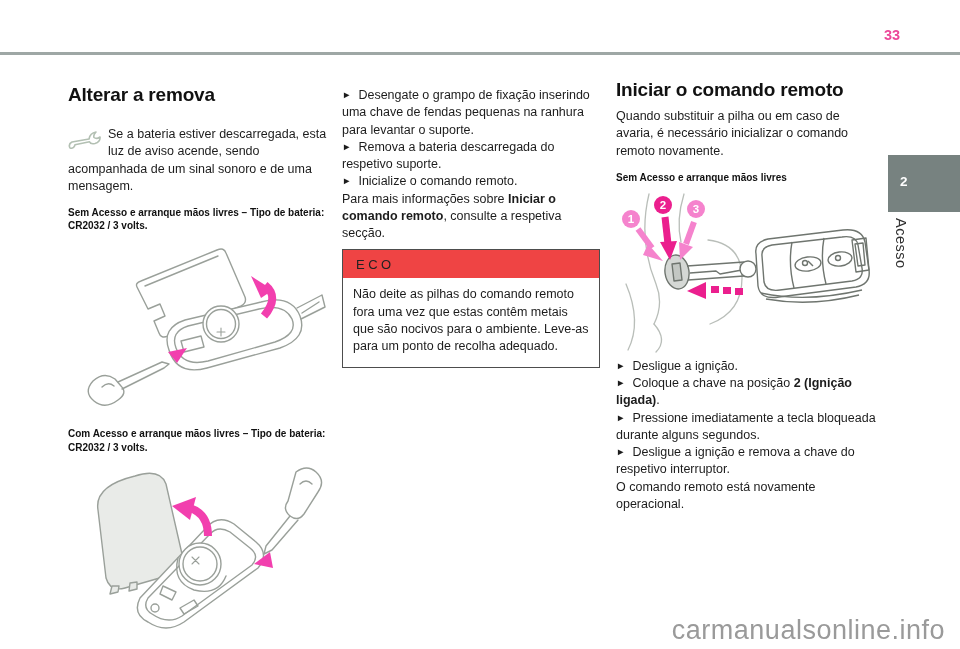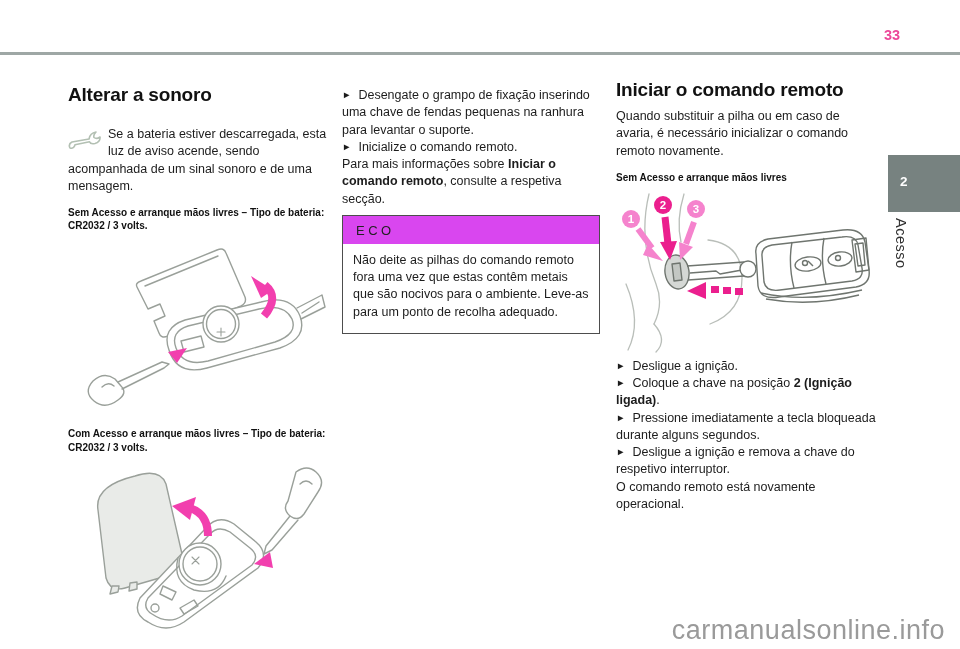--- a/index.html
+++ b/index.html
@@ -47,21 +47,21 @@
   }
   .figure{position:relative;margin:8px 0 0 0;}
   .fig2wrap{margin-left:-8px;}
   .step{margin:0;}
   .bullet{font-size:9.5px;position:relative;top:-1px;margin-right:7px;}
   .moreinfo{margin:0;}
   .eco-box{
     border:1px solid #4d4d4d;margin-top:7px;width:256px;
   }
   .eco-header{
-    background:#d946ef;padding:7px 0 6px 13px;
+    background:#ef4444;padding:7px 0 6px 13px;
     font-size:13px;letter-spacing:3.5px;color:#222;
   }
   .eco-body{
     padding:8px 10px 12px 10px;font-size:12.5px;line-height:1.38;
   }
   .closing{margin:0;}
   .watermark{
     position:absolute;right:15px;bottom:3px;
     font-size:27px;color:#9a9a9a;letter-spacing:0.5px;
   }
@@ -75,21 +75,21 @@
 
 <div class="page-number">33</div>
 <div class="header-rule"></div>
 
 <div class="chapter-tab">
   <span>2</span>
 </div>
 <div class="chapter-label">Acesso</div>
 
 <div class="col col1">
-  <h1>Alterar a sonoro</h1>
+  <h1>Alterar a remova</h1>
   <p class="intro">
     <span class="wrench">
       <svg width="36" height="26" viewBox="0 0 36 26">
         <path fill="none" stroke="#b3c0b3" stroke-width="1.6" stroke-linejoin="round" stroke-linecap="round" d="M2,19 Q0,15 4,13 L21,10 Q22,4 28,3 Q25,6 26,8.5 Q28.5,10.5 32,8 Q32.5,13 27,14.5 Q22.5,15.5 21.5,12.8 L7,15.8 Q6,20 2,19 Z"></path>
       </svg>
     </span>
     <span>Se a bateria estiver descarregada, esta luz de aviso acende, sendo acompanhada de um sinal sonoro e de uma mensagem.</span>
   </p>
   <p class="subhead">Sem Acesso e arranque mãos livres – Tipo de bateria: CR2032 / 3 volts.</p>
 
@@ -141,20 +141,21 @@
         <path d="M148,74 Q148,52 130,46" stroke="#f23fae" stroke-width="8" fill="none"></path>
         <polygon points="136,35 112,44 130,58"></polygon>
         <polygon points="194,102 210,90 213,106"></polygon>
       </g>
     </svg>
   </div>
 </div>
 
 <div class="col col2">
   <p class="step"><span class="bullet">►</span><span>Desengate o grampo de fixação inserindo uma chave de fendas pequenas na ranhura para levantar o suporte.</span></p>
+  <p class="step"><span class="bullet">►</span><span>Remova a bateria descarregada do respetivo suporte.</span></p>
   <p class="step"><span class="bullet">►</span><span>Inicialize o comando remoto.</span></p>
   <p class="moreinfo"><span>Para mais informações sobre </span><b>Iniciar o comando remoto</b><span>, consulte a respetiva secção.</span></p>
 
   <div class="eco-box">
     <div class="eco-header">ECO</div>
     <div class="eco-body">Não deite as pilhas do comando remoto fora uma vez que estas contêm metais que são nocivos para o ambiente. Leve-as para um ponto de recolha adequado.</div>
   </div>
 </div>
 
 <div class="col col3">

